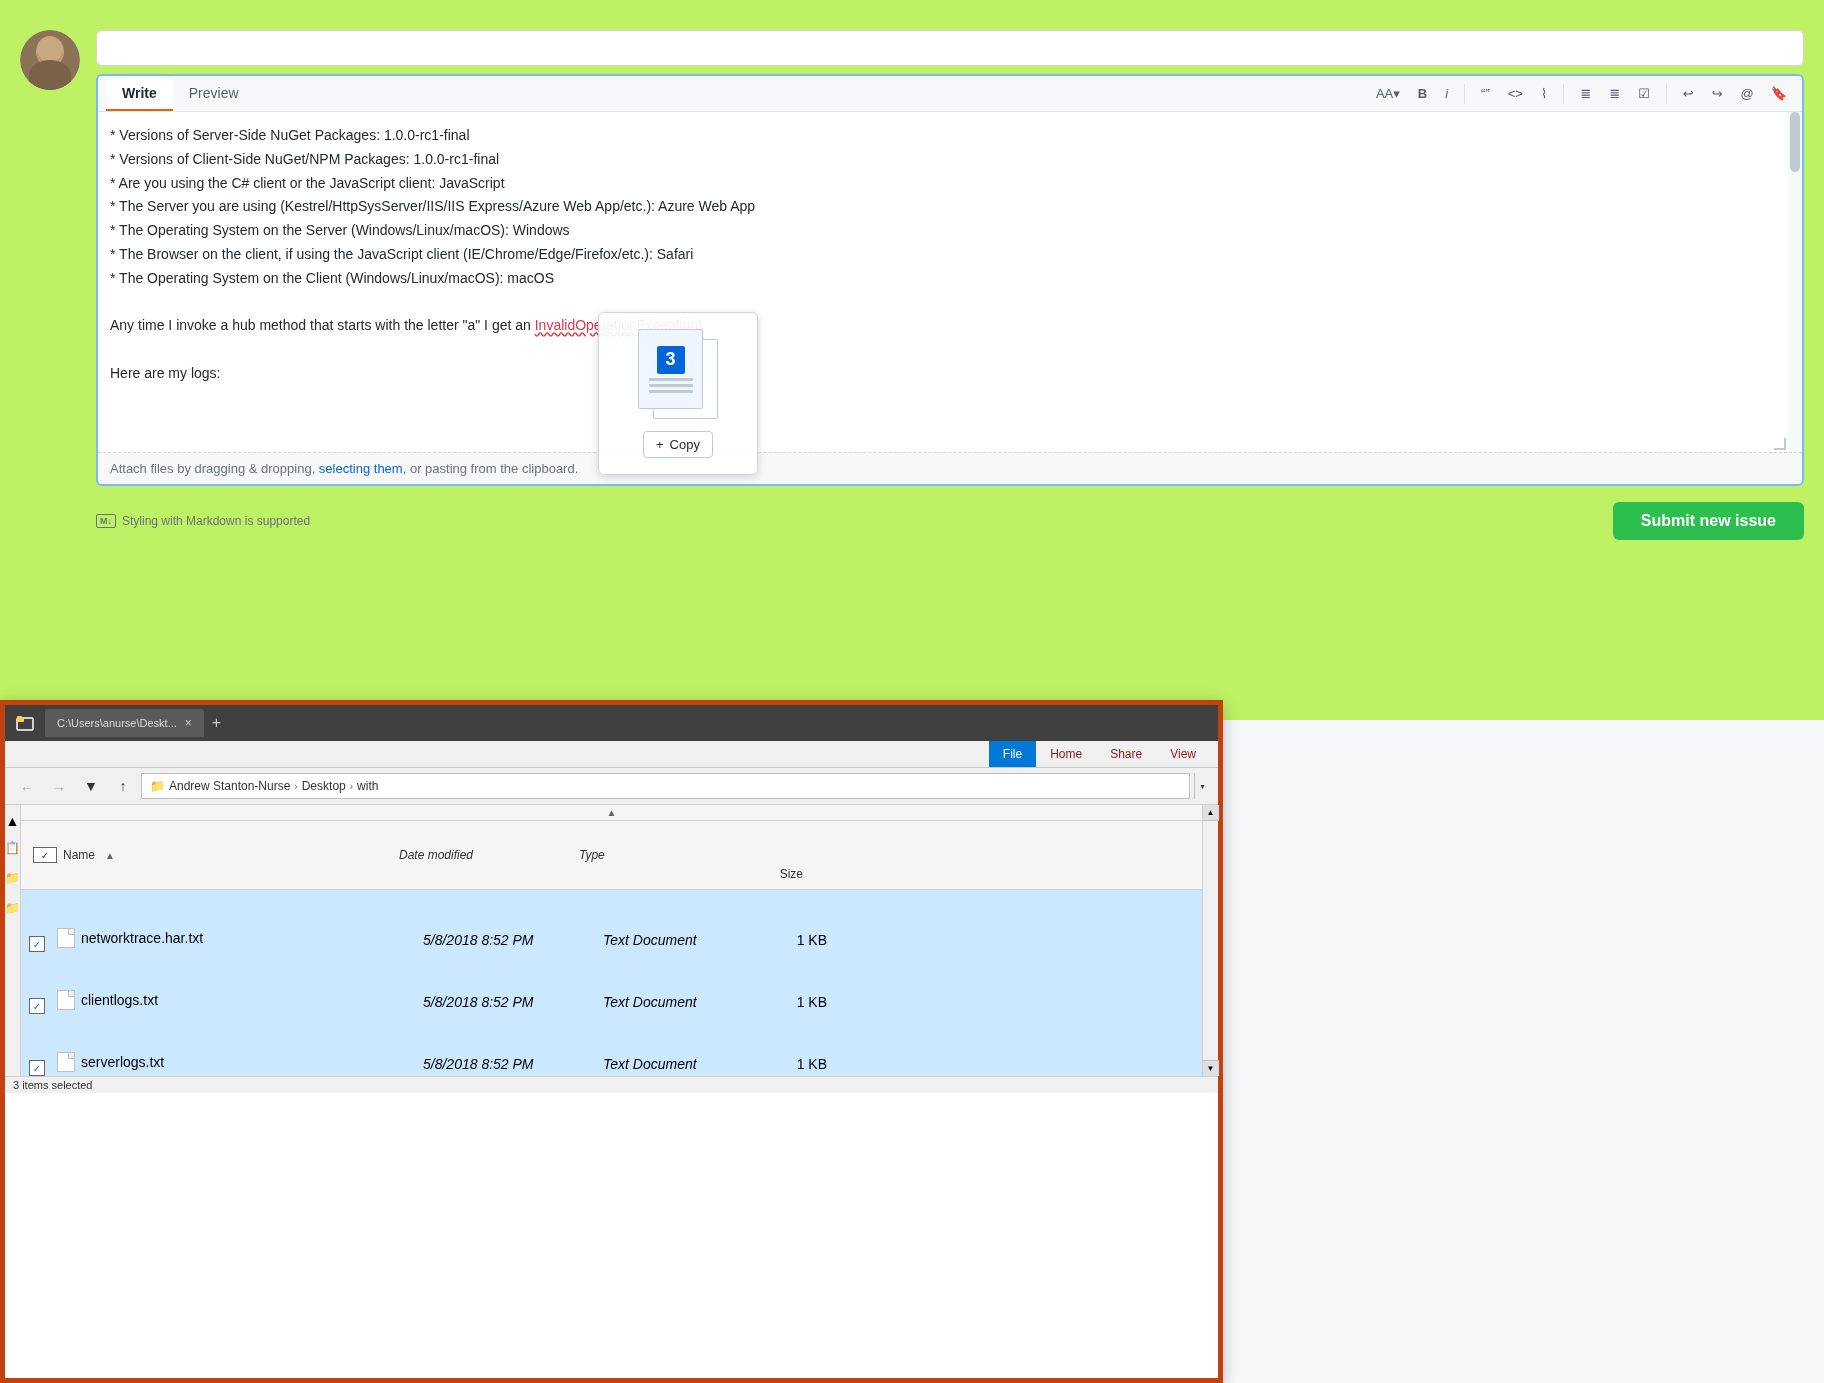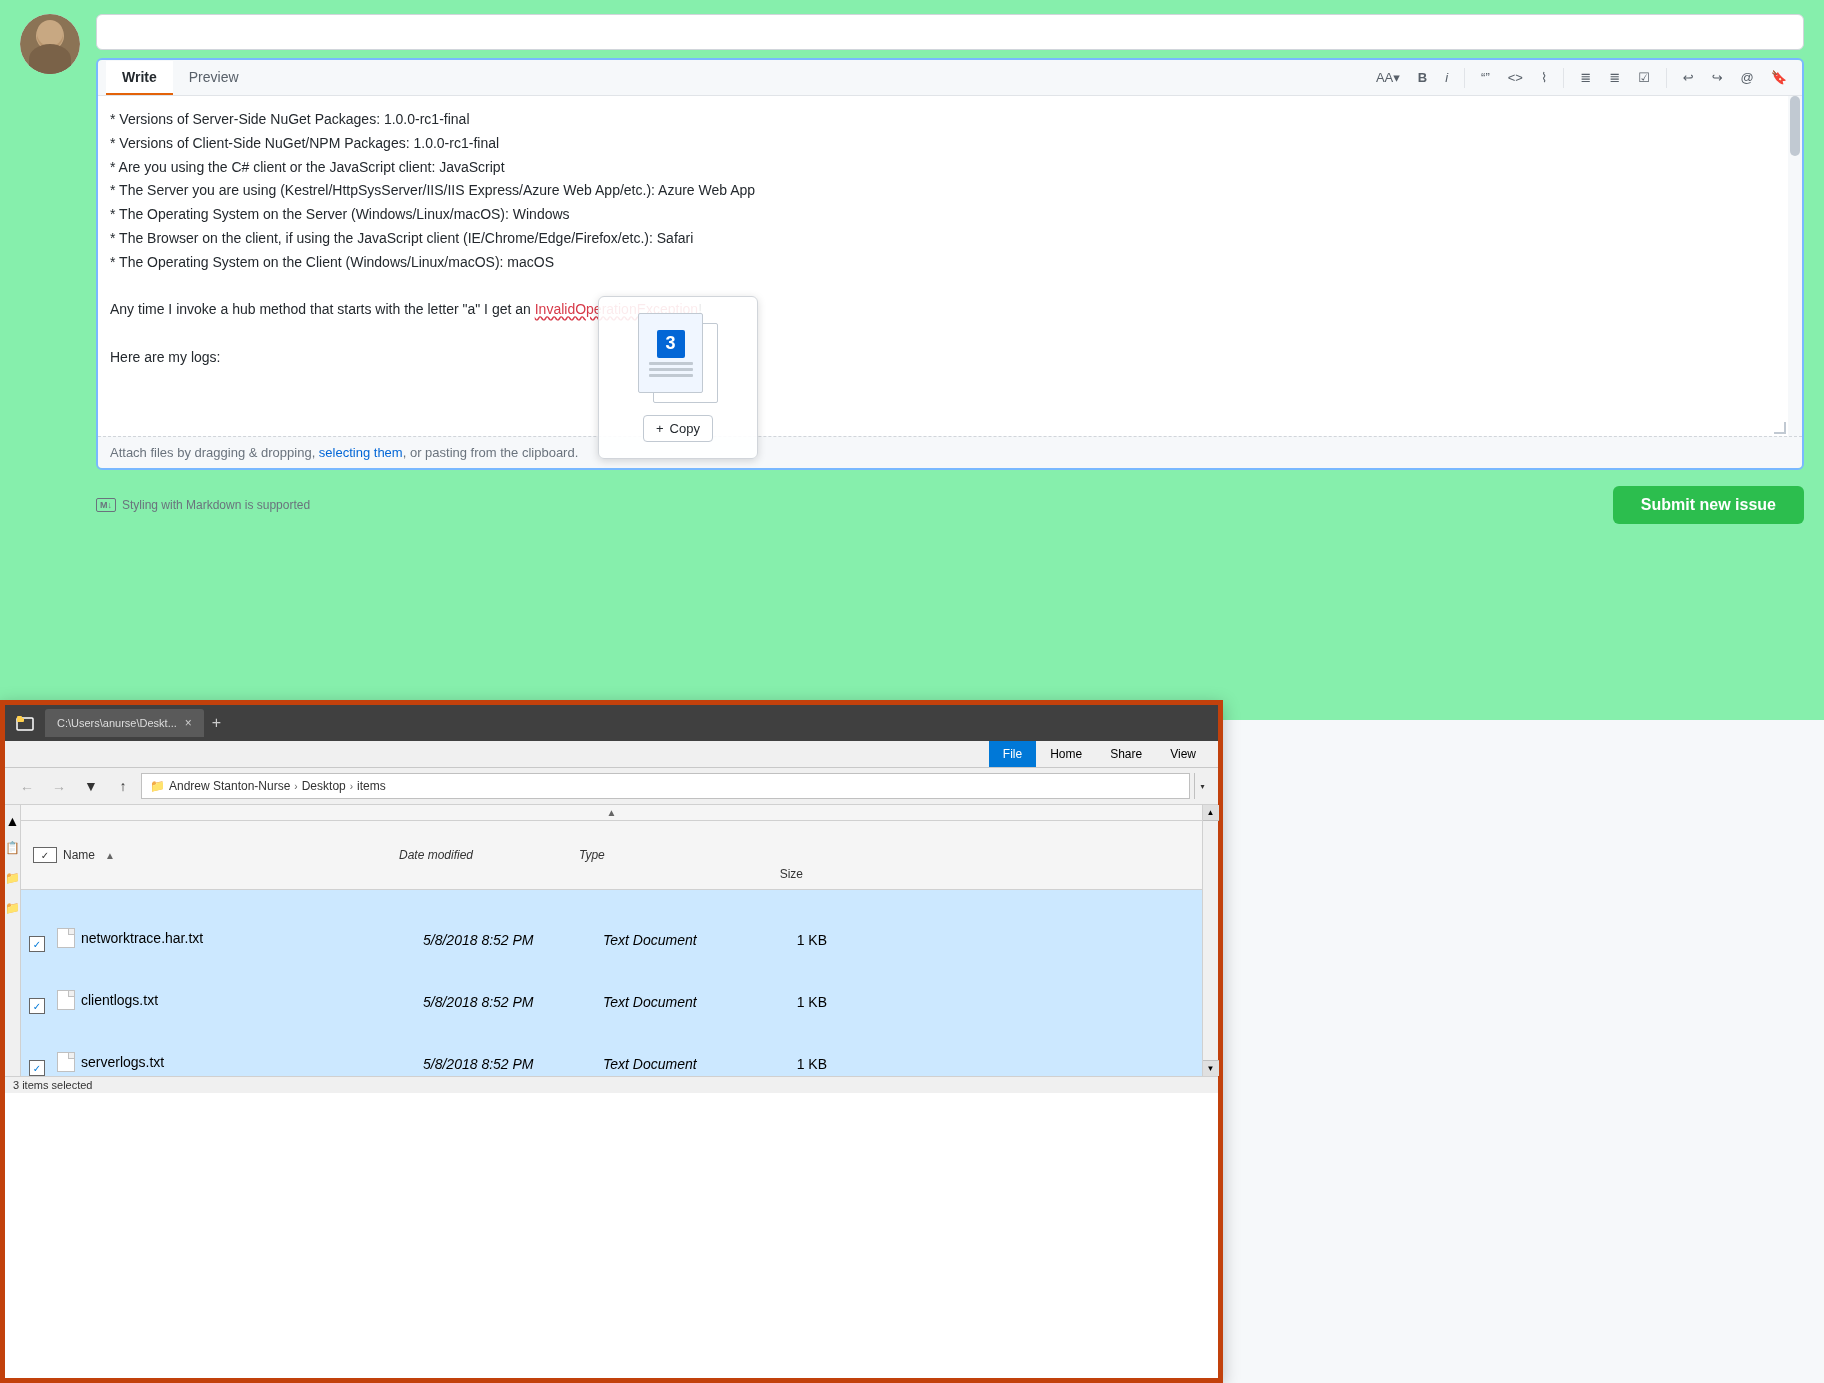--- a/index.html
+++ b/index.html
@@ -8,22 +8,22 @@
       font-size: 14px;
       background: #f6f8fa;
       width: 1824px;
       min-height: 1383px;
       overflow: hidden;
       position: relative;
     }
 
     
     .github-area {
-      background: #86efac;
-      padding: 4px 0 0 0;
+      background: #bef264;
+      padding: 20px 0 0 0;
       position: absolute;
       top: 0;
       left: 0;
       right: 0;
       height: 720px;
     }
 
     .issue-form-wrapper {
       display: flex;
       padding: 10px 20px 20px 20px;
@@ -426,21 +426,21 @@
     .ribbon-tabs {
       display: flex;
       padding: 0 8px;
       justify-content: flex-end;
     }
 
     .ribbon-tab {
       padding: 6px 14px;
       font-size: 12px;
       cursor: pointer;
-      color: #000000;
+      color: #7f1d1d;
     }
 
     .ribbon-tab.active {
       background: #0078d7;
       color: #fff;
     }
 
     .explorer-toolbar {
       display: flex;
       align-items: center;
@@ -762,21 +762,21 @@
     <button class="nav-button">▼</button>
     <button class="nav-button">↑</button>
 
     <div class="address-bar">
       <span>📁</span>
       <div class="address-breadcrumb">
         <span>Andrew Stanton-Nurse</span>
         <span class="address-chevron">›</span>
         <span>Desktop</span>
         <span class="address-chevron">›</span>
-        <span>items</span>
+        <span>with</span>
       </div>
     </div>
     <div class="address-dropdown">▾</div>
   </div>
 
   <div style="display:flex; flex:1;">
 
     <div style="width:16px; background:#f0f0f0; border-right:1px solid #d0d0d0; display:flex; flex-direction:column; align-items:center; padding-top:4px;">
       <div style="cursor:pointer; padding:4px;">▲</div>
 

